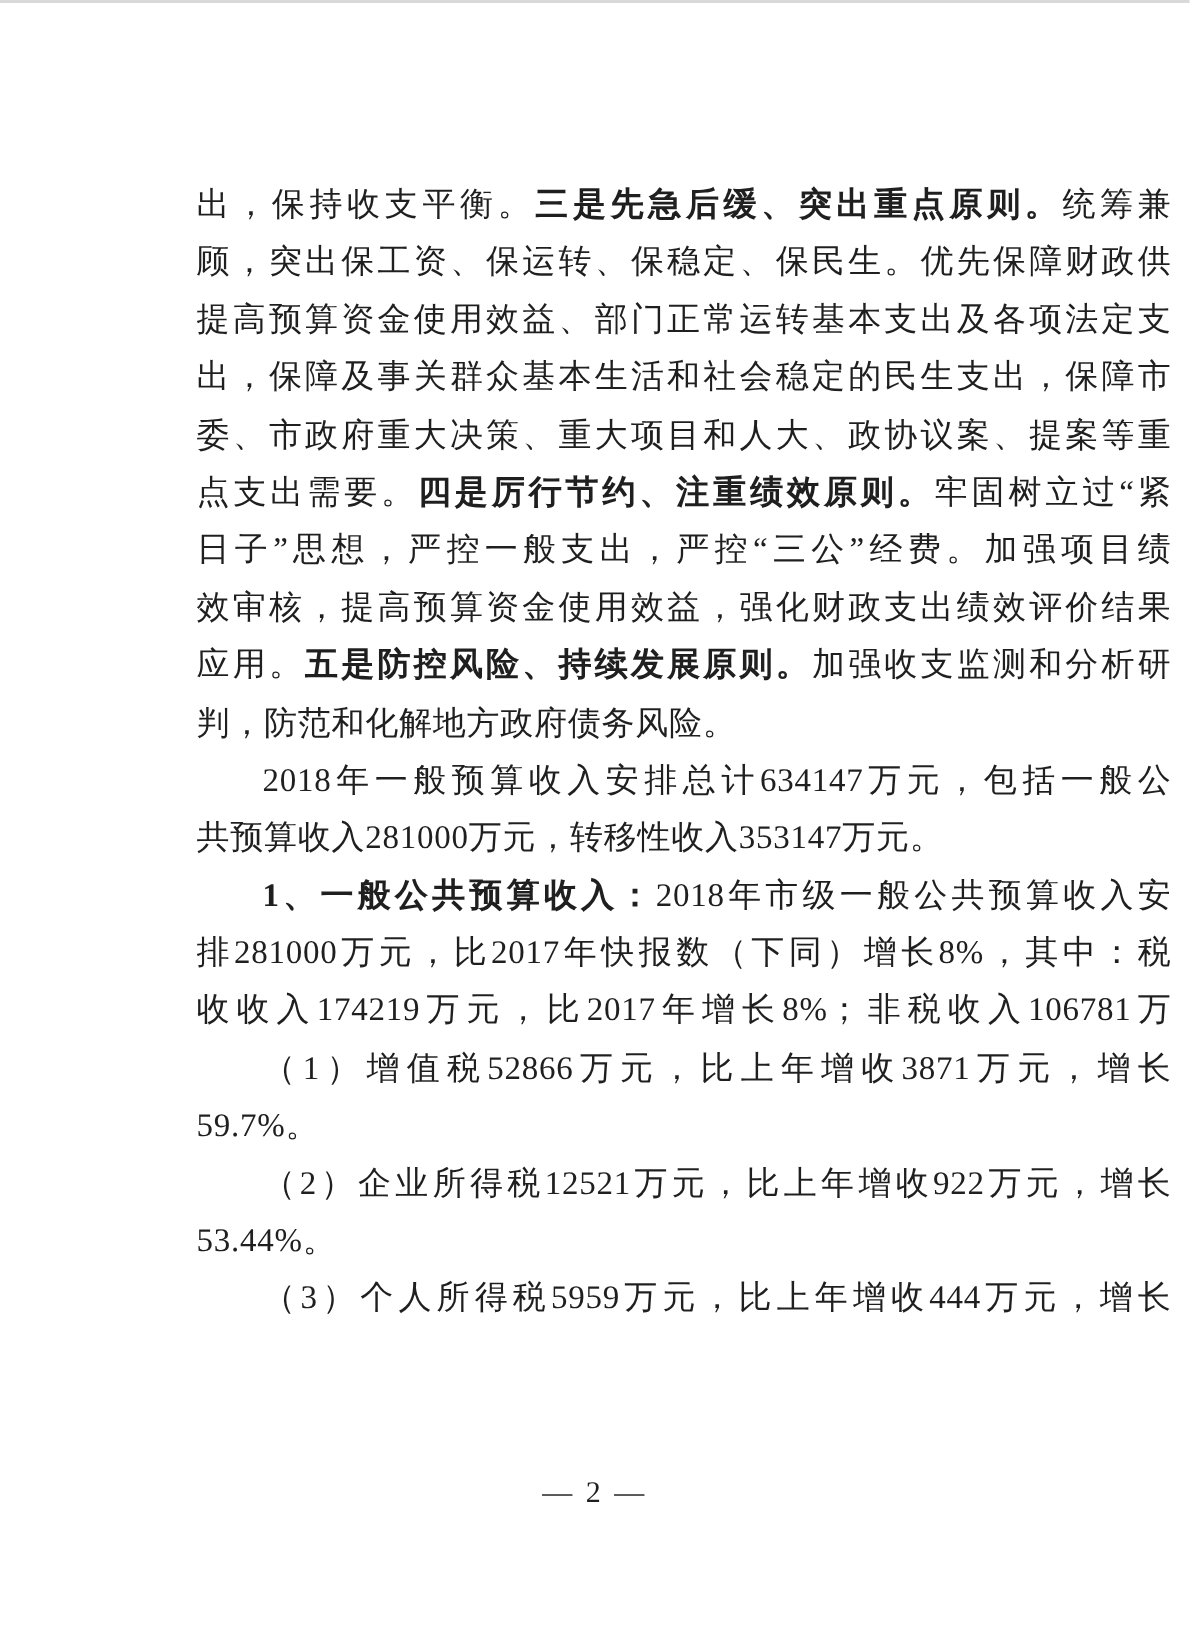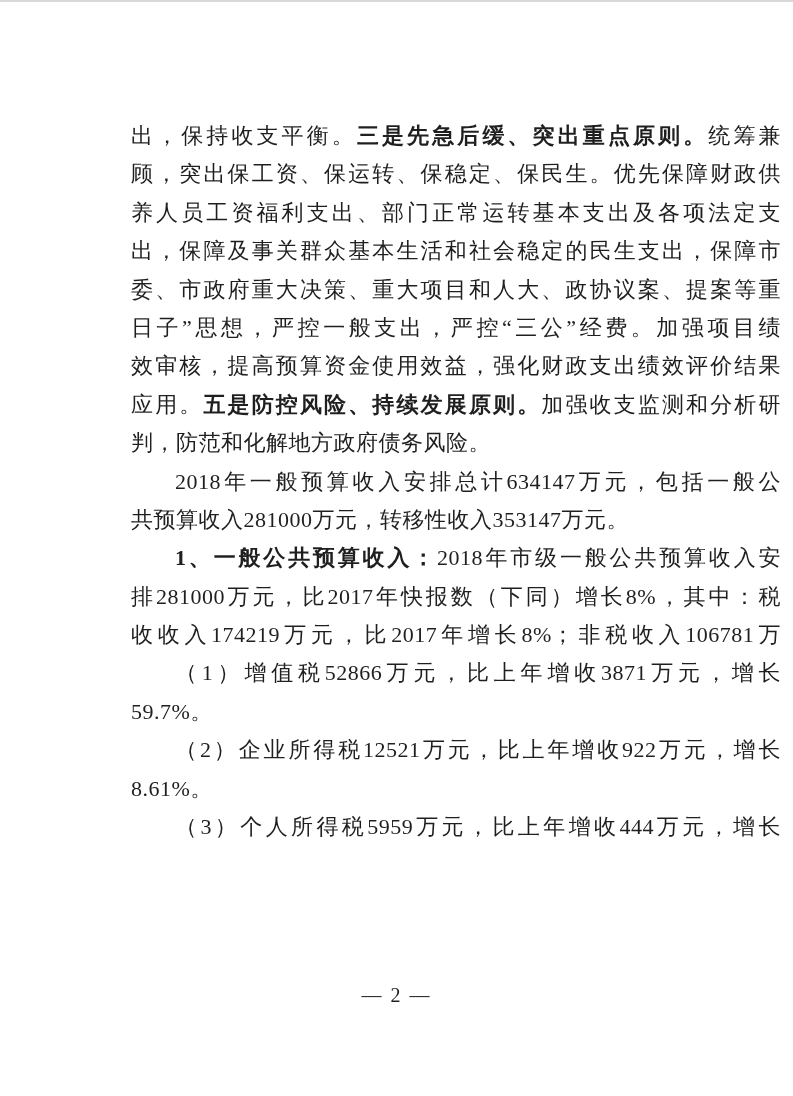--- a/index.html
+++ b/index.html
@@ -60,32 +60,33 @@
   }
 </style>
 </head>
 <body>
 
 <div class="scan-edge"></div>
 
 <div class="content">
     <div class="line"><span class="seg">出，保持收支平衡。</span><span class="seg bold">三是先急后缓、突出重点原则。</span><span class="seg">统筹兼</span></div>
     <div class="line"><span class="seg">顾，突出保工资、保运转、保稳定、保民生。优先保障财政供</span></div>
-    <div class="line"><span class="seg">养人员工资福利支出、部门正常运转基本支出及各项法定支</span></div>
+    <div class="line"><span class="seg">提高预算资金使用效益、部门正常运转基本支出及各项法定支</span></div>
     <div class="line"><span class="seg">出，保障及事关群众基本生活和社会稳定的民生支出，保障市</span></div>
     <div class="line"><span class="seg">委、市政府重大决策、重大项目和人大、政协议案、提案等重</span></div>
+    <div class="line"><span class="seg">点支出需要。</span><span class="seg bold">四是厉行节约、注重绩效原则。</span><span class="seg">牢固树立过“紧</span></div>
     <div class="line"><span class="seg">日子”思想，严控一般支出，严控“三公”经费。加强项目绩</span></div>
     <div class="line"><span class="seg">效审核，提高预算资金使用效益，强化财政支出绩效评价结果</span></div>
     <div class="line"><span class="seg">应用。</span><span class="seg bold">五是防控风险、持续发展原则。</span><span class="seg">加强收支监测和分析研</span></div>
     <div class="line align-left"><span class="seg">判，防范和化解地方政府债务风险。</span></div>
     <div class="line indent"><span class="seg">2018年一般预算收入安排总计634147万元，包括一般公</span></div>
     <div class="line align-left"><span class="seg">共预算收入281000万元，转移性收入353147万元。</span></div>
     <div class="line indent"><span class="seg bold">1、一般公共预算收入：</span><span class="seg">2018年市级一般公共预算收入安</span></div>
     <div class="line"><span class="seg">排281000万元，比2017年快报数（下同）增长8%，其中：税</span></div>
     <div class="line"><span class="seg">收收入174219万元，比2017年增长8%；非税收入106781万</span></div>
     <div class="line indent"><span class="seg">（1）增值税52866万元，比上年增收3871万元，增长</span></div>
     <div class="line align-left"><span class="seg">59.7%。</span></div>
     <div class="line indent"><span class="seg">（2）企业所得税12521万元，比上年增收922万元，增长</span></div>
-    <div class="line align-left"><span class="seg">8.61%。</span></div>
+    <div class="line align-left"><span class="seg">53.44%。</span></div>
     <div class="line indent"><span class="seg">（3）个人所得税5959万元，比上年增收444万元，增长</span></div>
   </div>
 
 <div class="page-footer">— 2 —</div>
 
 </body></html>

